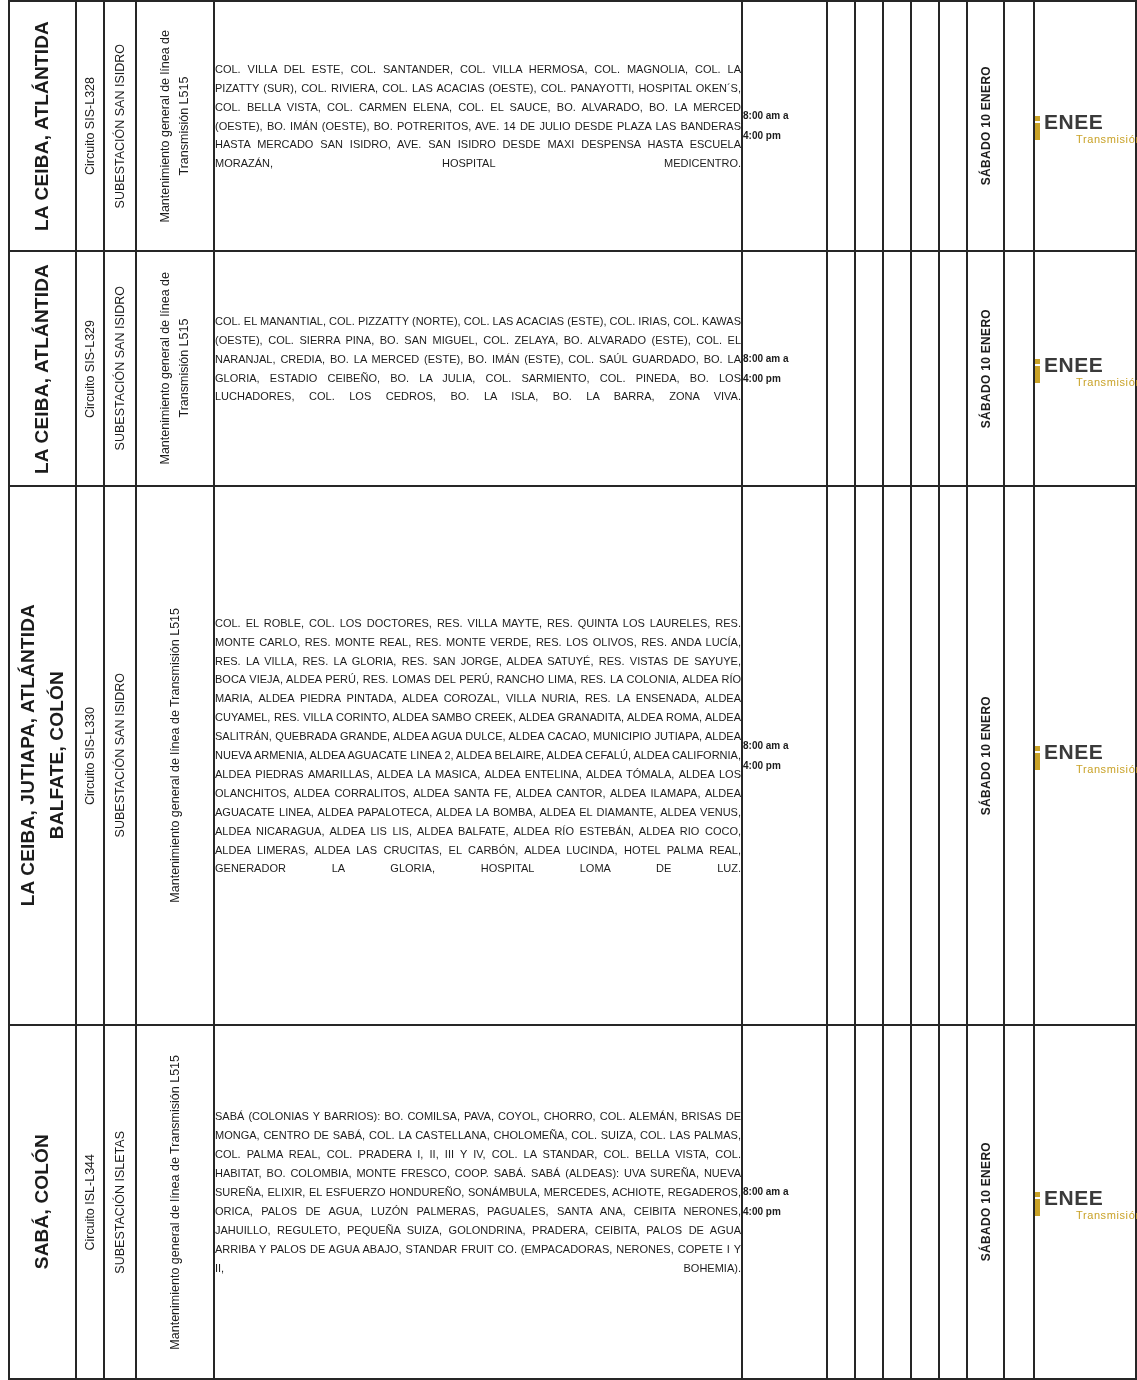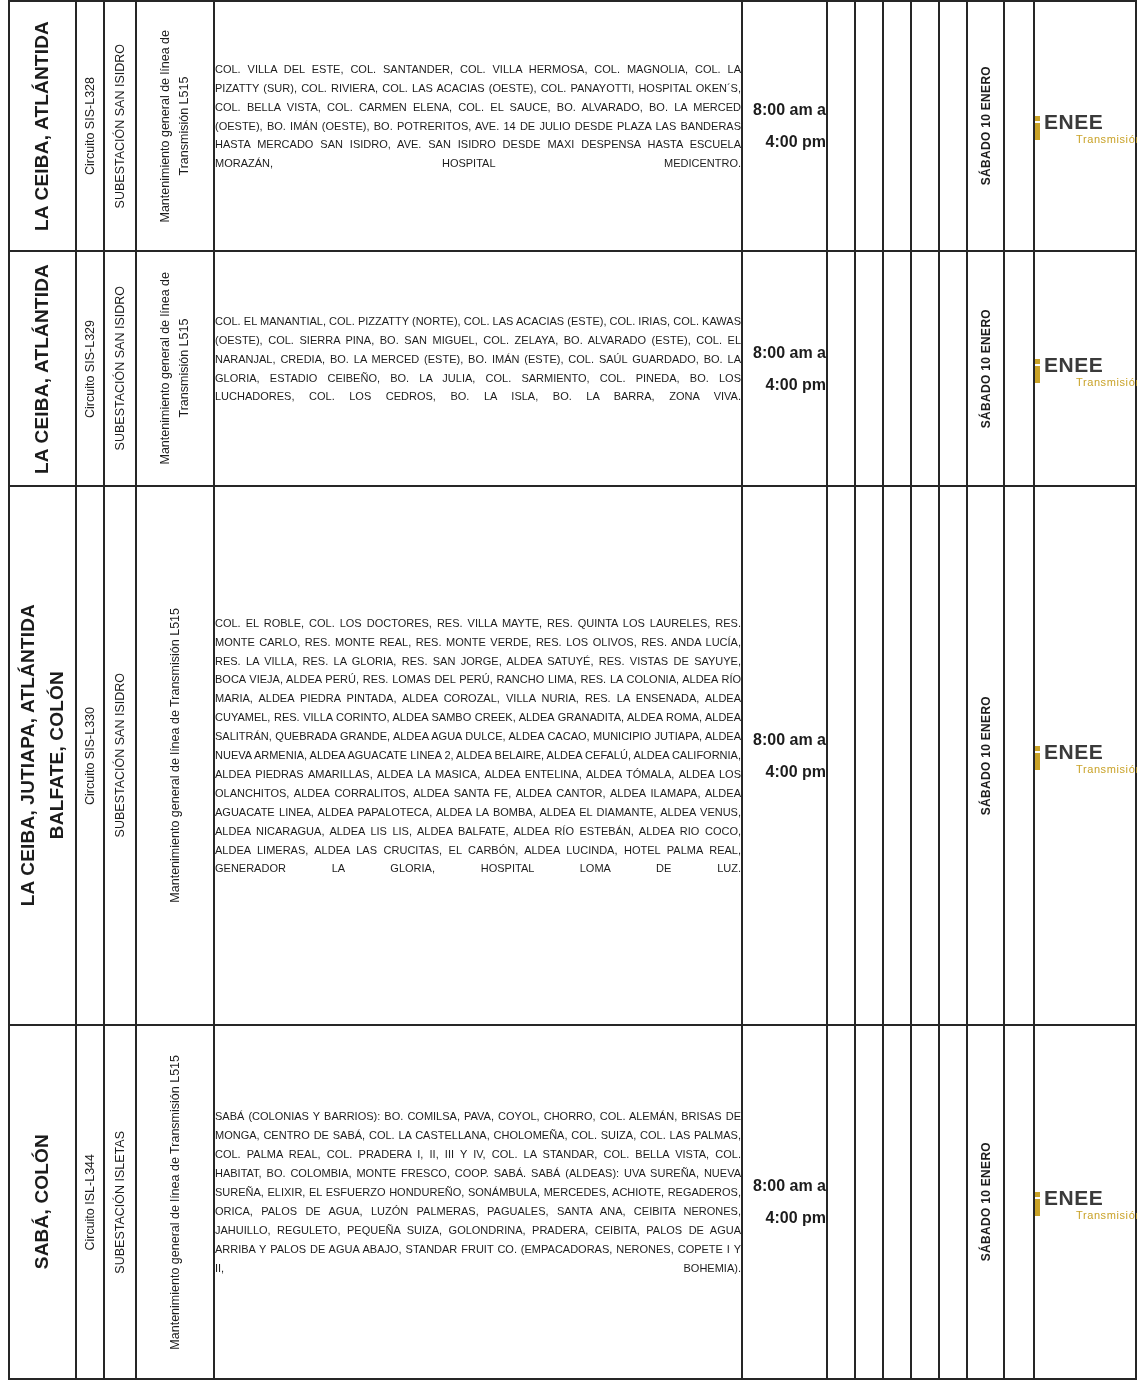--- a/index.html
+++ b/index.html
@@ -86,22 +86,22 @@
     text-align: justify;
   }
   .c-desc p:last-child:after {
     content: "";
     display: inline-block;
     width: 100%;
   }
 
   
   .c-time {
-    text-align: right;
-    font-size: 16px;
+    text-align: left;
+    font-size: 10px;
     font-weight: bold;
     line-height: 2.0;
   }
 
   
   .c-blank { background: #ffffff; }
 
   
   .c-date {
     background: #FFC000;

